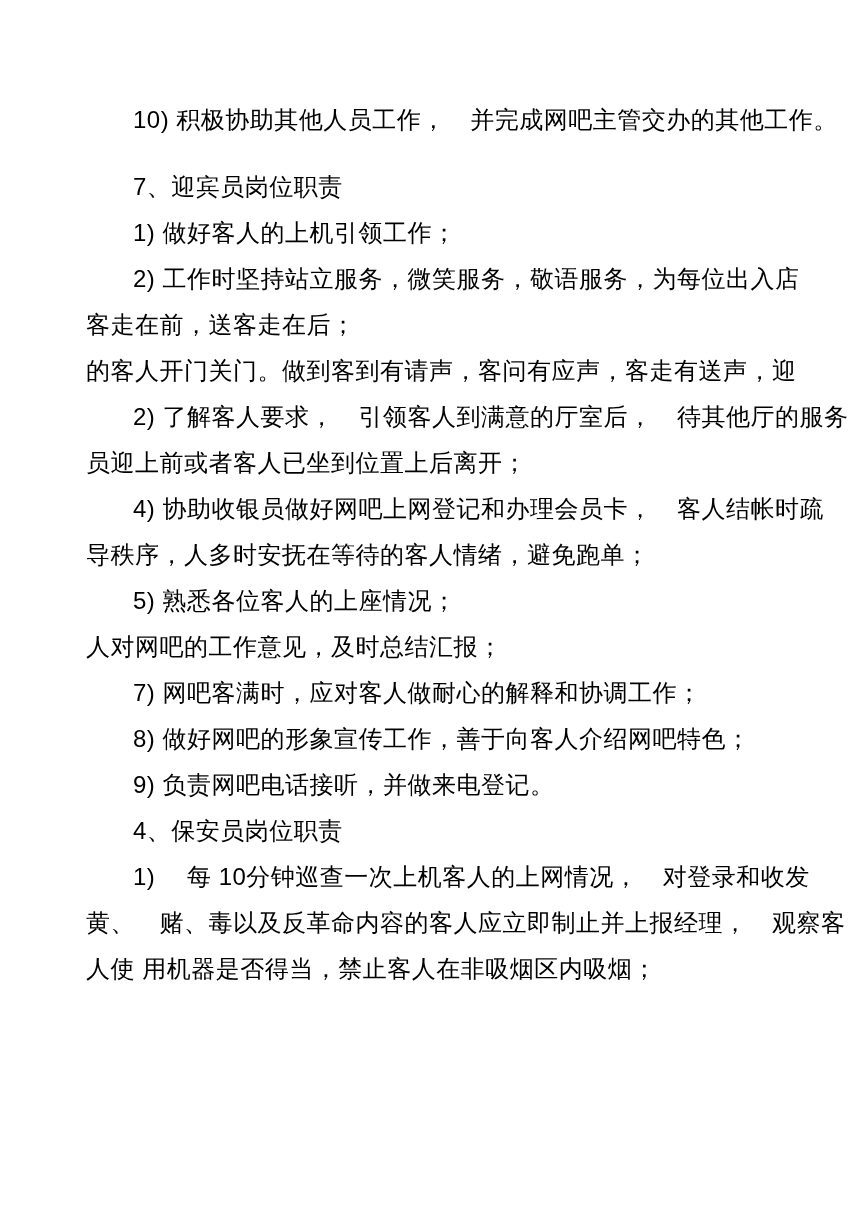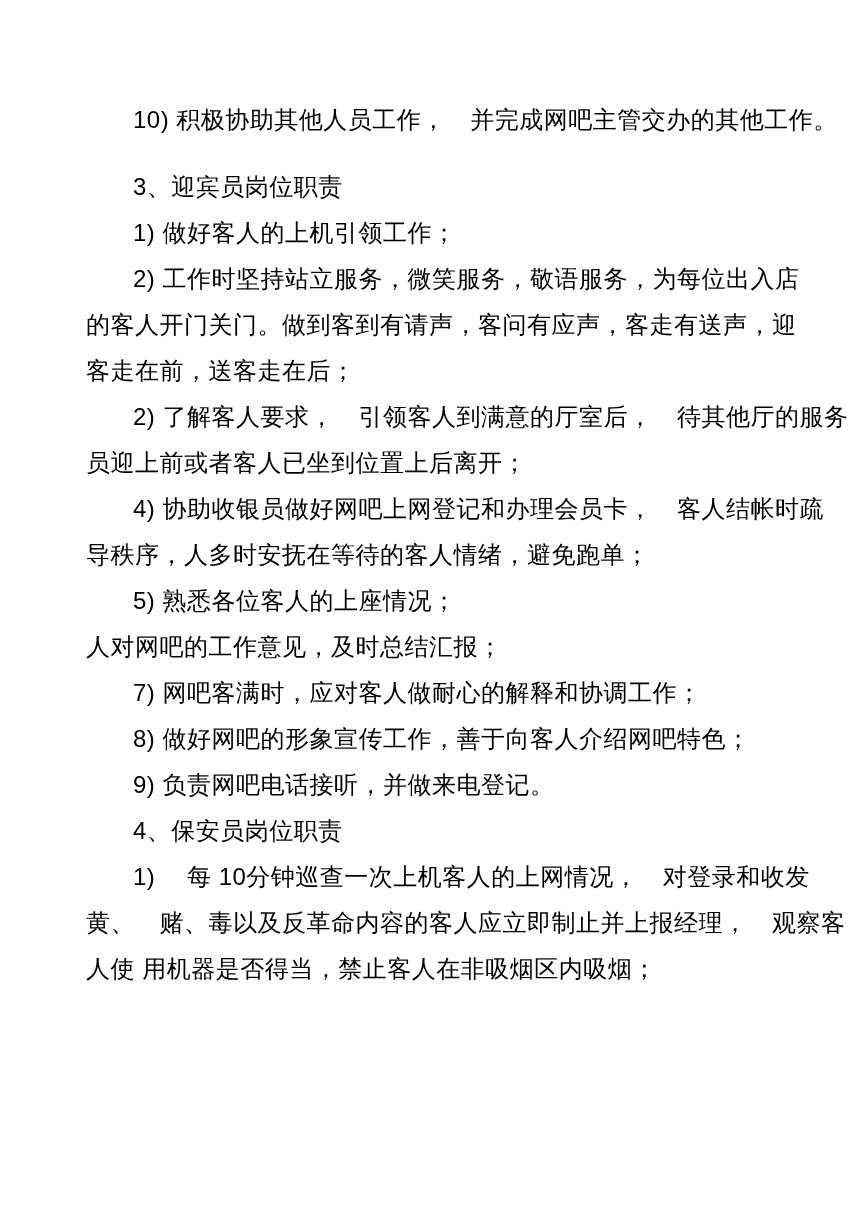--- a/index.html
+++ b/index.html
@@ -47,31 +47,31 @@
 <div class="page">
   <div class="doc">
 
     <p class="para">
       <span class="line first">10) 积极协助其他人员工作，　并完成网吧主管交办的其他工作。</span>
     </p>
 
     <div class="para-gap"></div>
 
     <p class="para">
-      <span class="line first">3、迎宾员岗位职责</span>
+      <span class="line first">7、迎宾员岗位职责</span>
     </p>
 
     <p class="para">
       <span class="line first">1) 做好客人的上机引领工作；</span>
     </p>
 
     <p class="para">
       <span class="line first">2) 工作时坚持站立服务，微笑服务，敬语服务，为每位出入店</span>
+      <span class="line">客走在前，送客走在后；</span>
       <span class="line">的客人开门关门。做到客到有请声，客问有应声，客走有送声，迎</span>
-      <span class="line">客走在前，送客走在后；</span>
     </p>
 
     <p class="para">
       <span class="line first">2) 了解客人要求，　引领客人到满意的厅室后，　待其他厅的服务</span>
       <span class="line">员迎上前或者客人已坐到位置上后离开；</span>
     </p>
 
     <p class="para">
       <span class="line first">4) 协助收银员做好网吧上网登记和办理会员卡，　客人结帐时疏</span>
       <span class="line">导秩序，人多时安抚在等待的客人情绪，避免跑单；</span>

